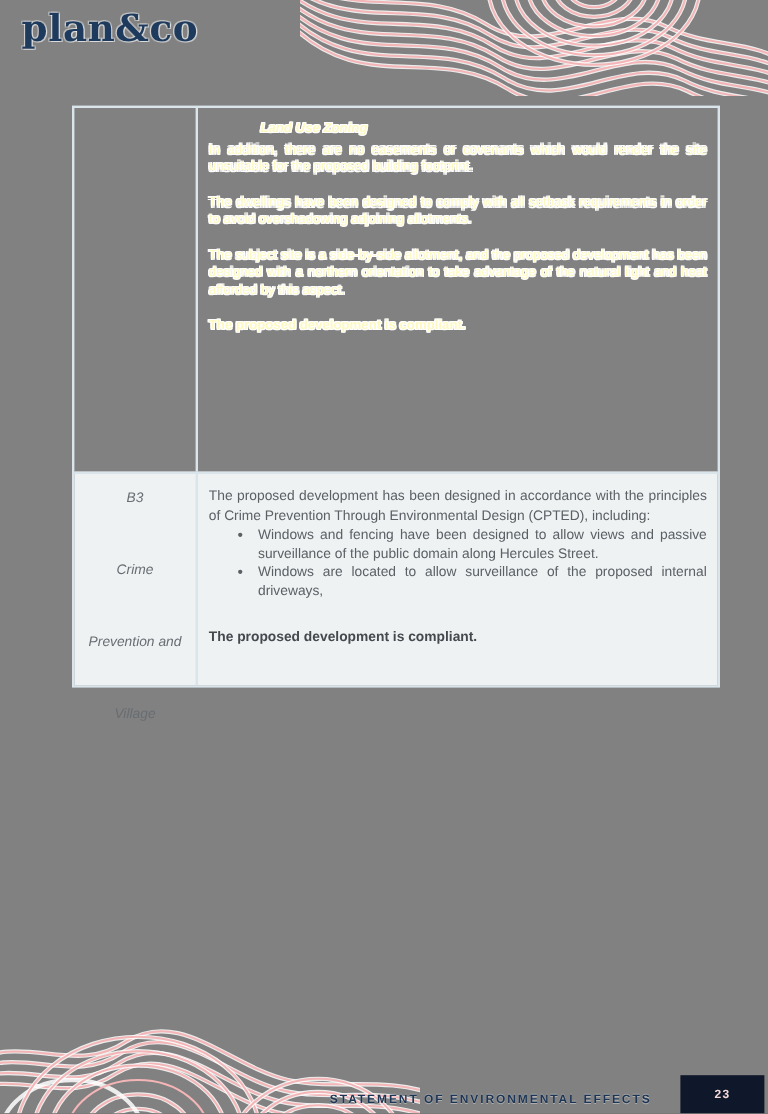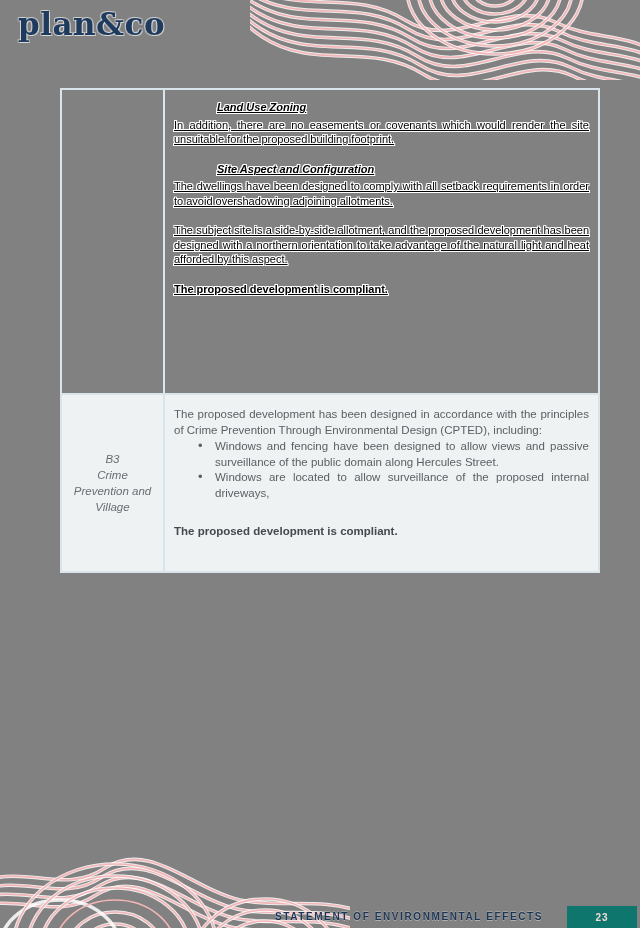--- a/index.html
+++ b/index.html
@@ -30,46 +30,46 @@
   }
   .trow{display:flex;}
   .trow-1{height:303px;}
   .trow-2{height:176px;background:#eef2f3;border-top:2px solid #d9e5eb;}
   .cell-left{
     width:103px;flex:0 0 103px;border-right:2px solid #d9e5eb;box-sizing:border-box;
     display:flex;flex-direction:column;align-items:center;justify-content:center;
   }
   .cell-right{flex:1;box-sizing:border-box;padding:10px 9px 0 9px;}
   
-  .halo-text{color:#000000;
+  .halo-text{color:#fef9c3;
     text-shadow:-1px -1px 0 #fff,1px -1px 0 #fff,-1px 1px 0 #fff,1px 1px 0 #fff,
-                0 -1px 0 #fff,0 1px 0 #fff,-1px 0 0 #fff,1px 0 0 #fff;text-decoration:underline;}
+                0 -1px 0 #fff,0 1px 0 #fff,-1px 0 0 #fff,1px 0 0 #fff;}
   .cell-right p{margin:0 0 15px 0;font-size:11px;line-height:14.5px;
     text-align:justify;text-align-last:left;}
   .sub-head{font-style:italic;font-weight:bold;font-size:11px;line-height:14.5px;
     margin:0 0 3px 0;padding-left:43px;}
   .sub-head.second{margin-top:15px;}
   .compliant{font-weight:bold;margin-bottom:0;}
   
   .trow-2 .cell-right{padding-top:12px;color:#5b6065;}
   .trow-2 .cell-right p{font-size:11.5px;line-height:15.5px;margin-bottom:0;}
-  .side-title{font-style:italic;color:#686d72;font-size:11.5px;line-height:16px;text-align:center;}
+  .side-title{font-style:italic;color:#686d72;font-size:11.5px;line-height:16px;text-align:center;margin-top:44px;}
   ul.cpted{list-style:none;margin:1px 0 0 0;padding:0 0 0 22px;
     font-size:11.5px;line-height:15.5px;color:#5b6065;}
   ul.cpted li{position:relative;padding-left:19px;text-align:justify;text-align-last:left;}
   ul.cpted li::before{content:"\2022";position:absolute;left:2px;top:-1px;font-size:13px;}
   .trow-2 .compliant{margin-top:23px;color:#45494e;font-weight:bold;}
   
   .footer-title{
     position:absolute;right:97px;bottom:6px;font-size:10px;font-weight:bold;
     letter-spacing:1.6px;color:#1d3554;white-space:nowrap;
     text-shadow:0 1px 0 rgba(255,255,255,.35),0 -1px 0 rgba(255,255,255,.25);
   }
   .page-number-box{
-    position:absolute;right:3px;bottom:0;width:70px;height:22px;background:#0f766e;
+    position:absolute;right:3px;bottom:0;width:70px;height:32px;background:#0f172a;
     display:flex;align-items:center;justify-content:center;
     font-size:10px;font-weight:bold;letter-spacing:1px;color:#f3d9d8;
   }
 </style>
 </head>
 <body>
 
 <div class="page">
 
   <div class="logo">plan&amp;co</div>
@@ -112,21 +112,20 @@
     </g>
   </svg>
 
   <div class="doc-table">
 
     <div class="trow trow-1">
       <div class="cell-left"></div>
       <div class="cell-right halo-text">
         <div class="sub-head">Land Use Zoning</div>
         <p>In addition, there are no easements or covenants which would render the site unsuitable for the proposed building footprint.</p>
-        <div class="sub-head second">Site Aspect and Configuration</div>
         <p>The dwellings have been designed to comply with all setback requirements in order to avoid overshadowing adjoining allotments.</p>
         <p>The subject site is a side-by-side allotment, and the proposed development has been designed with a northern orientation to take advantage of the natural light and heat afforded by this aspect.</p>
         <p class="compliant">The proposed development is compliant.</p>
       </div>
     </div>
 
     <div class="trow trow-2">
       <div class="cell-left">
         <div class="side-title">B3</div>
         <div class="side-title">Crime</div>

